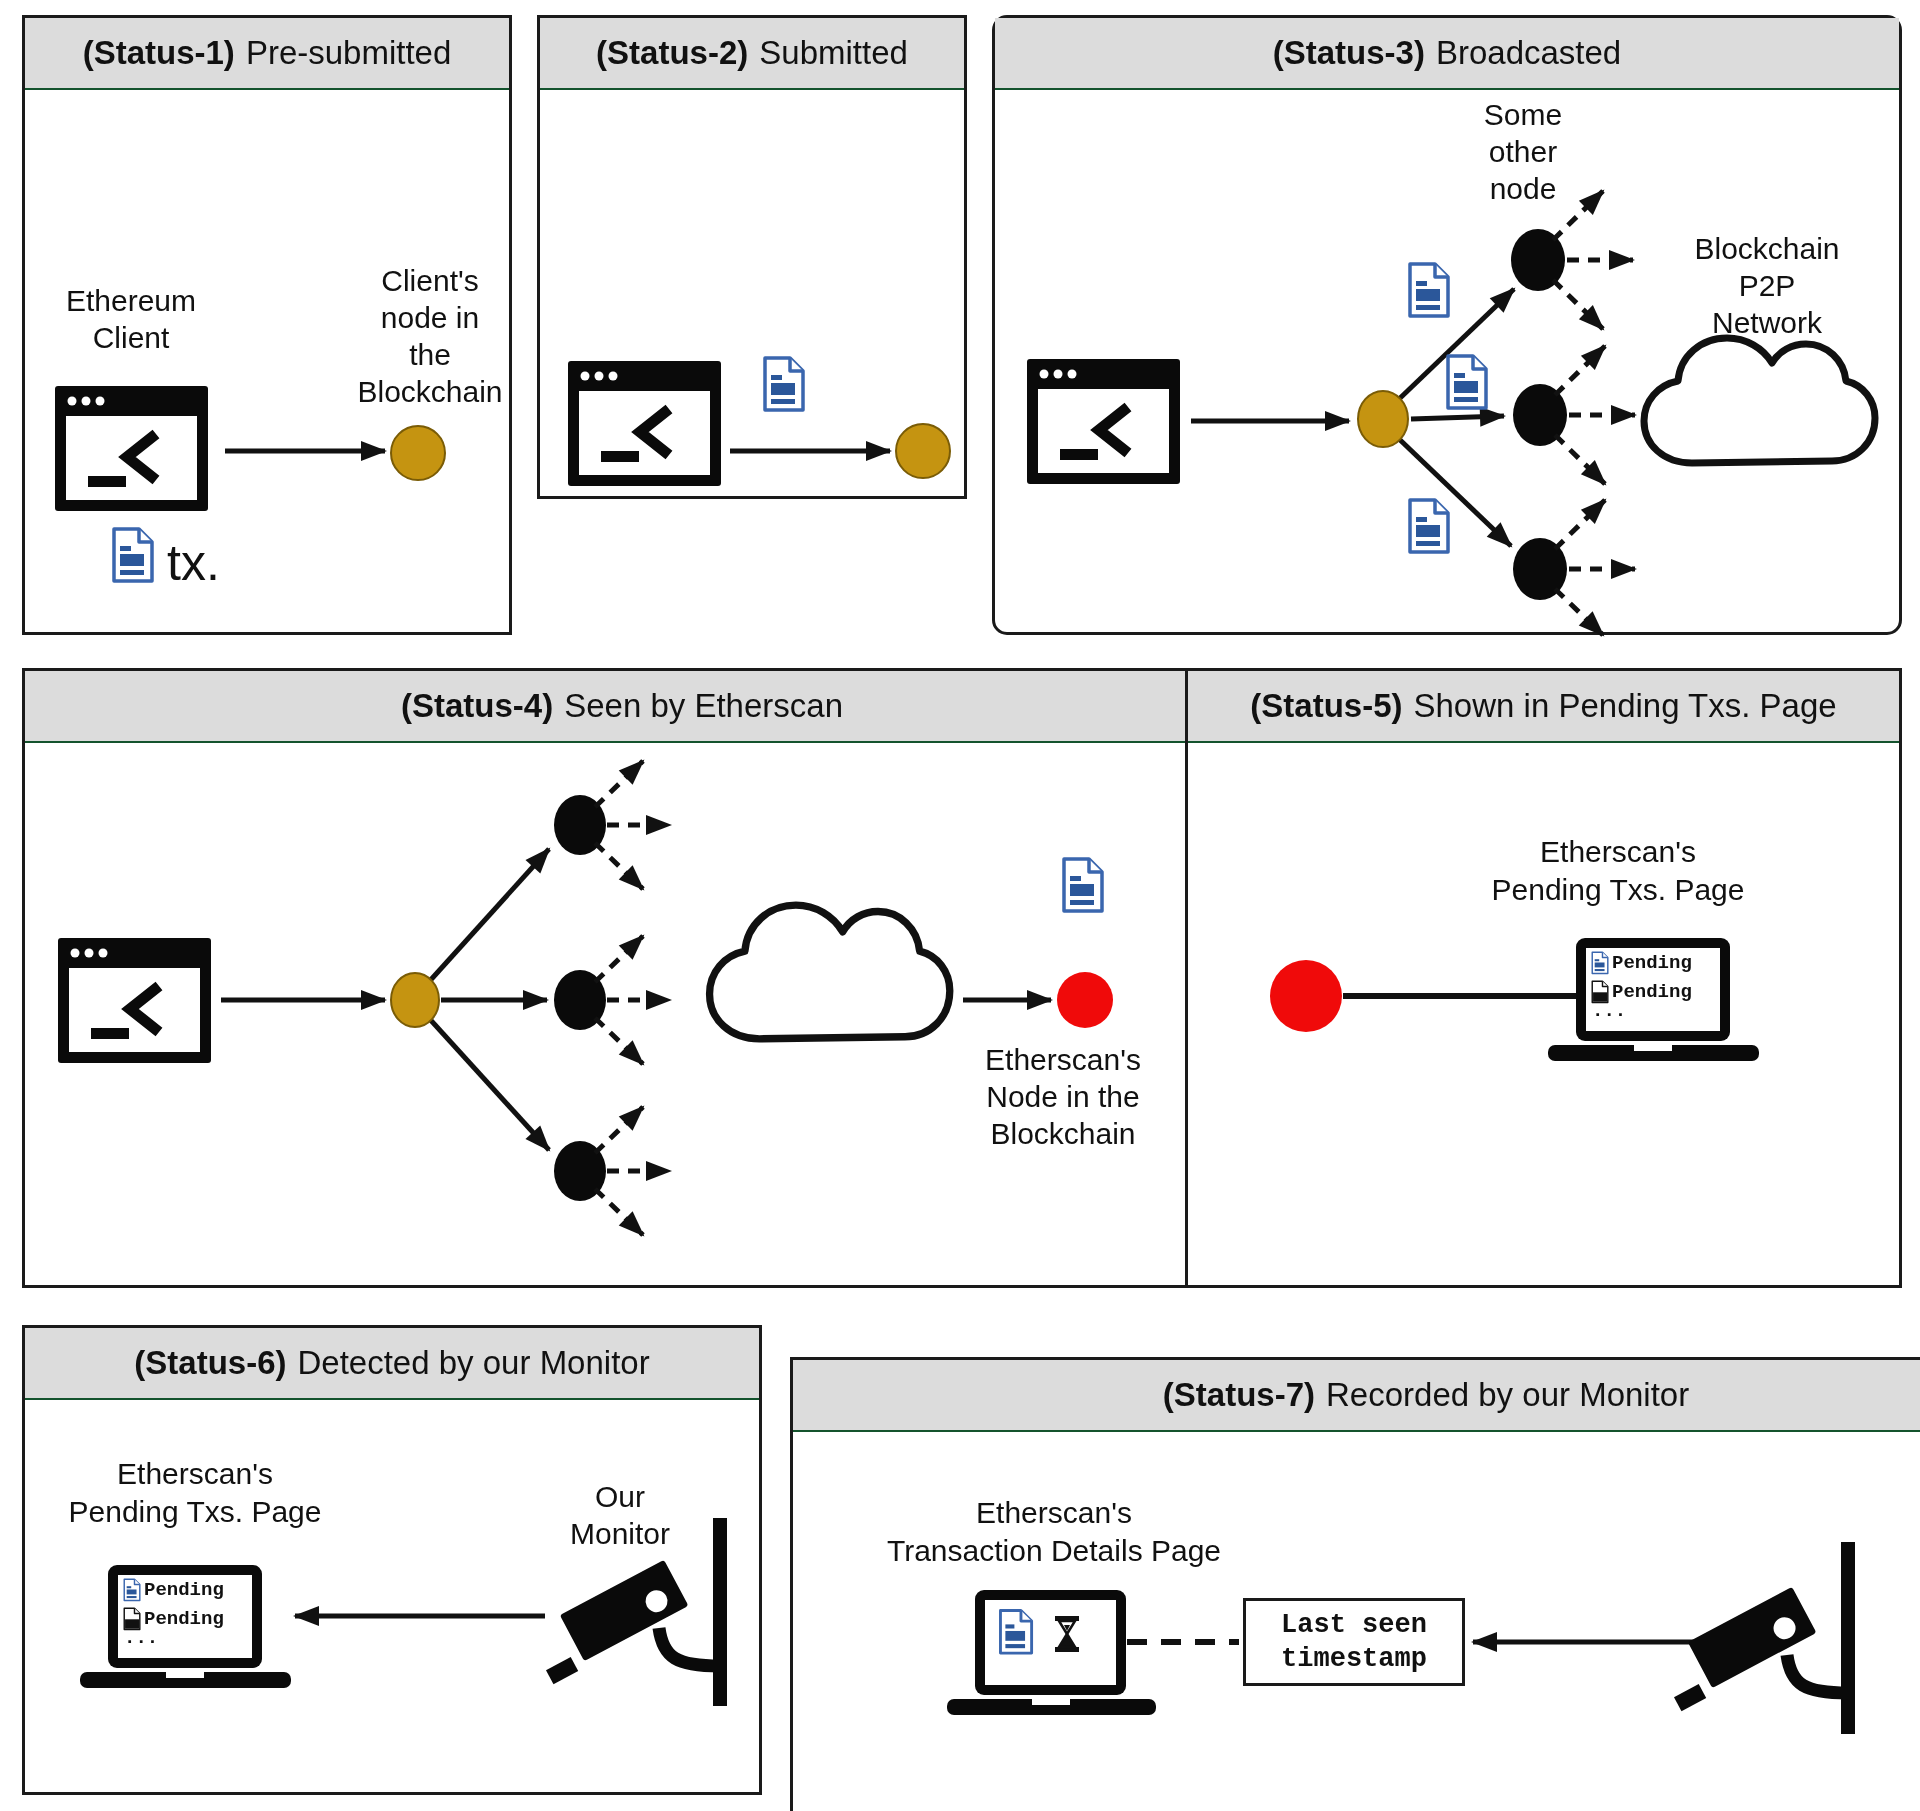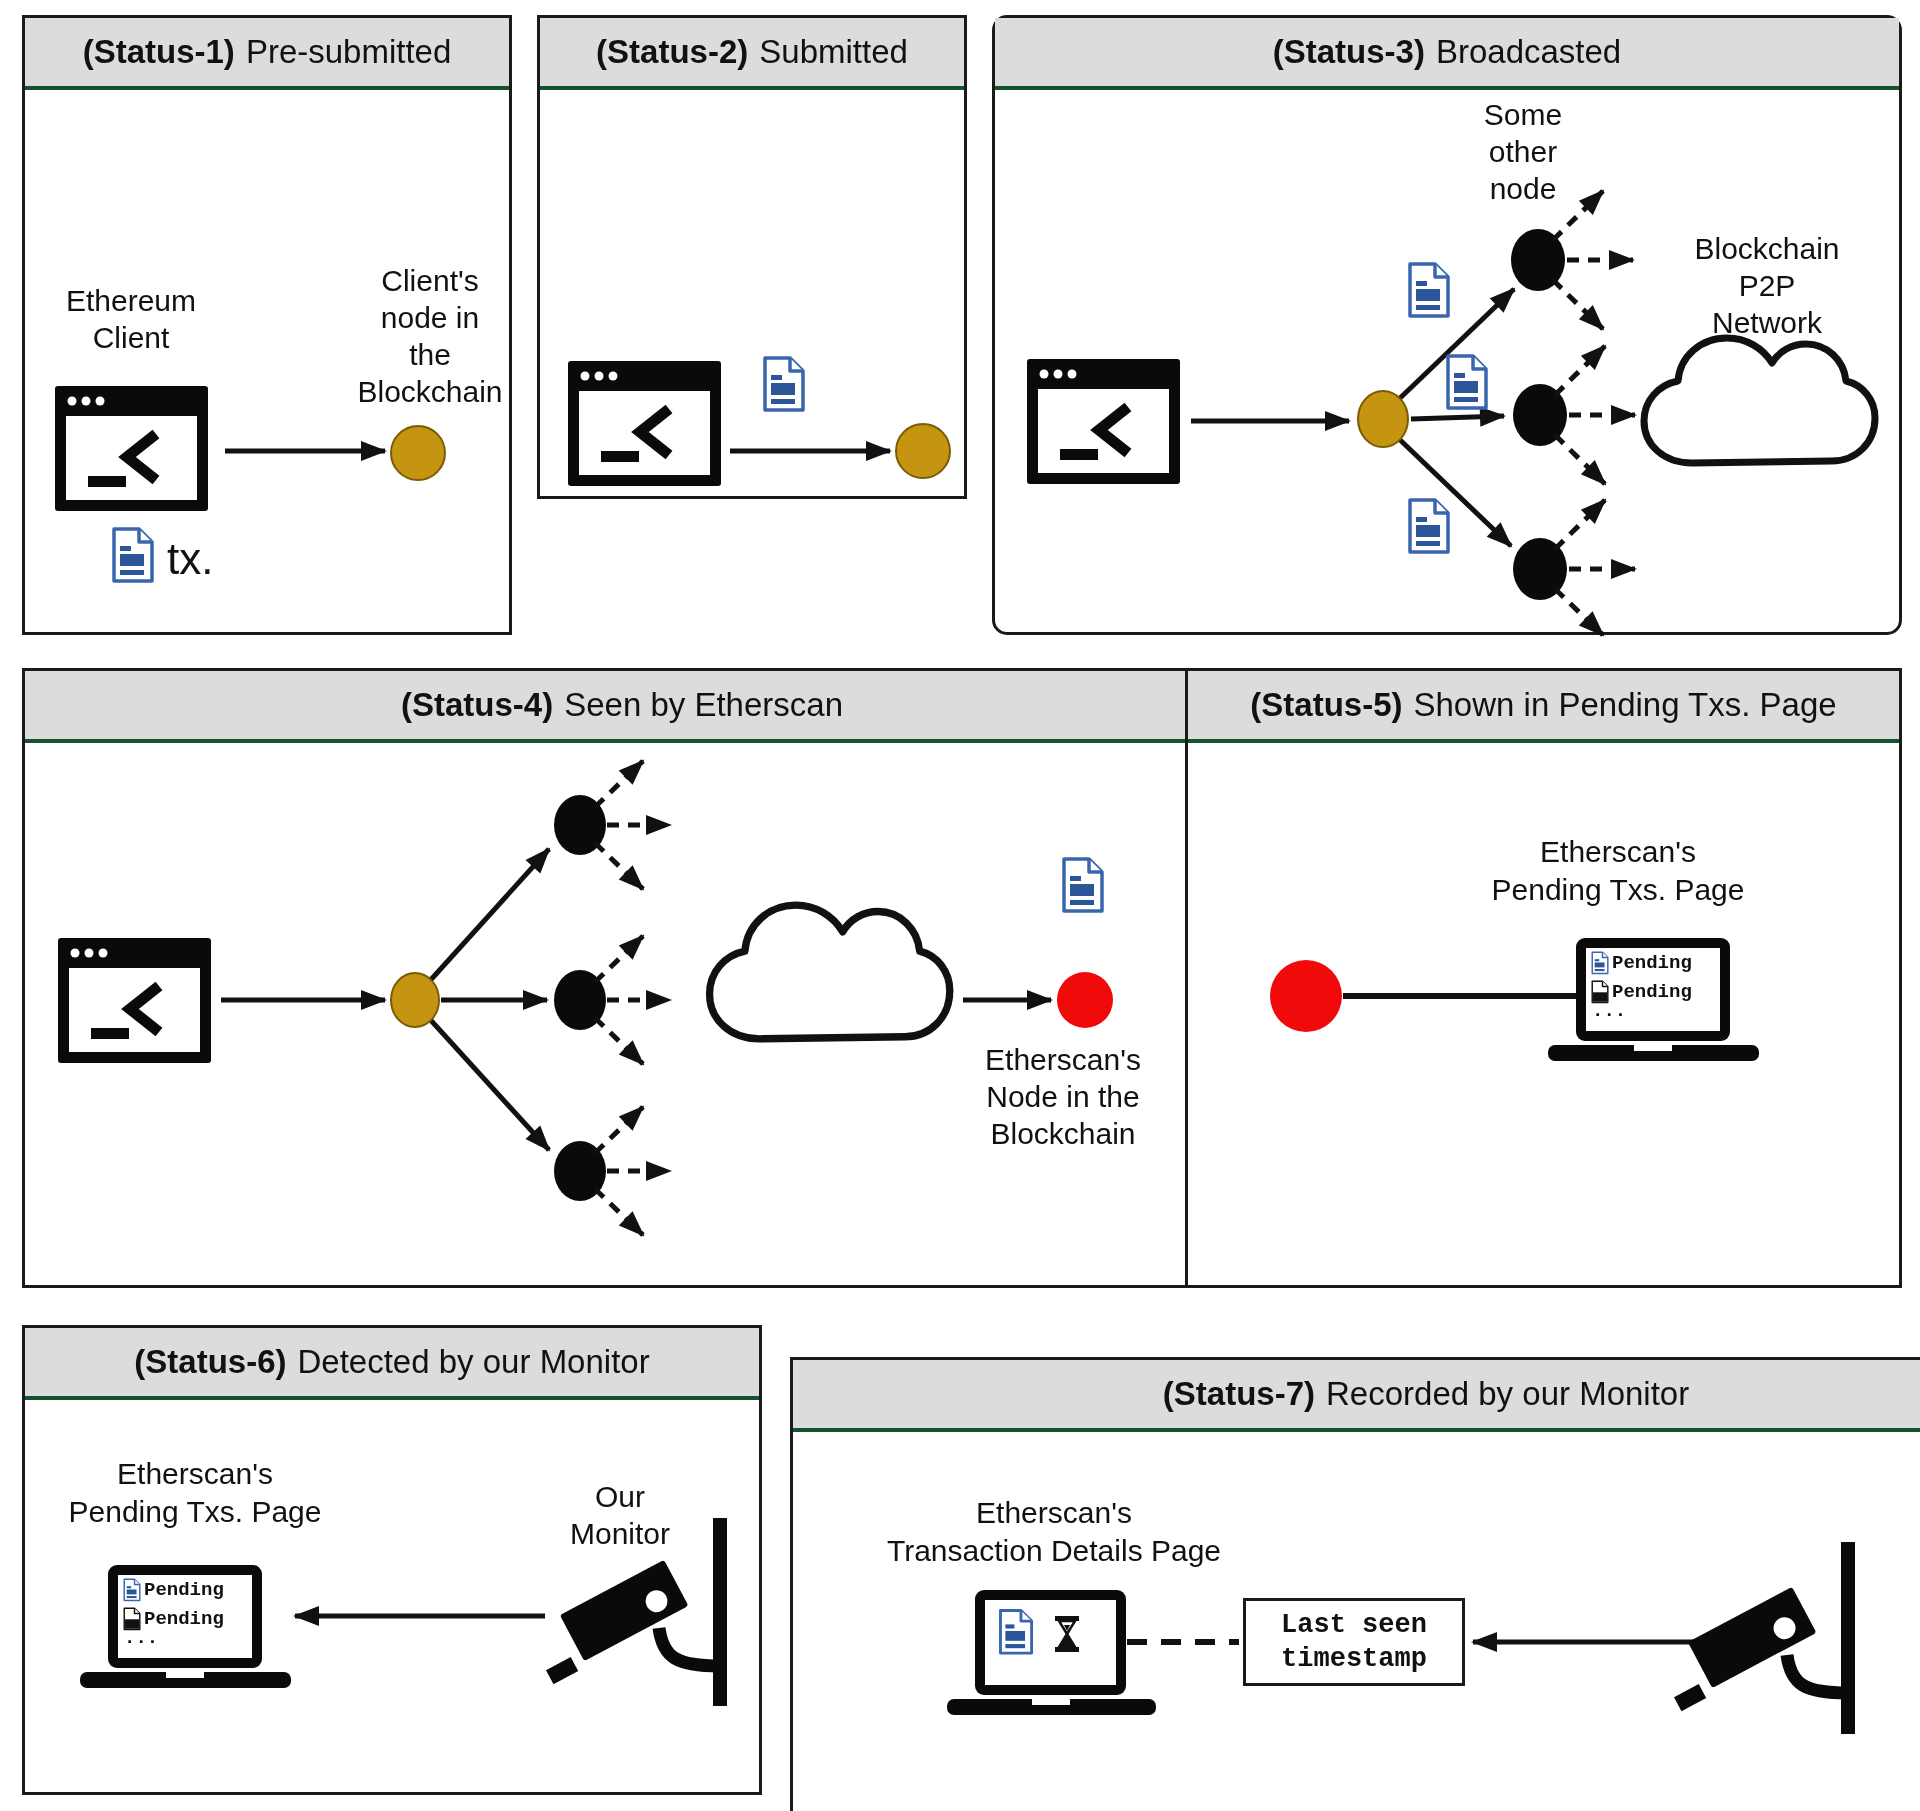--- a/index.html
+++ b/index.html
@@ -1,24 +1,24 @@
 <!DOCTYPE html>
 <html style="--header-bg: #dcdcdc; --gold-node: #c59411; --red-node: #f00a0a; --black-node: #0a0a0a; --doc-blue-stroke: #3a66ae; --doc-blue-fill: #2b579a;"><head>
 <meta charset="utf-8">
 <style>
   html,body{margin:0;padding:0;background:#fff;}
   body{width:1920px;height:1811px;position:relative;font-family:"Liberation Sans",sans-serif;color:#111;}
   .panel{position:absolute;border:3px solid #1a1a1a;background:#fff;box-sizing:border-box;}
-  .phead{height:72px;background:var(--header-bg,#dcdcdc);border-bottom:4px solid #14532d;display:flex;align-items:center;justify-content:center;font-size:33px;box-sizing:border-box;}
+  .phead{height:72px;background:var(--header-bg,#dcdcdc);border-bottom:2px solid #14532d;display:flex;align-items:center;justify-content:center;font-size:33px;box-sizing:border-box;}
   .phead .tag{font-weight:bold;}
   .phead .ttl{margin-left:11px;}
   .pbody{position:relative;width:100%;height:calc(100% - 72px);}
   .pbody > svg{position:absolute;left:0;top:0;overflow:visible;}
   .lbl{position:absolute;white-space:pre-line;text-align:center;font-size:30px;line-height:37px;transform:translateX(-50%);color:#111;}
-  .lbl-left{position:absolute;font-size:44px;color:#111;}
+  .lbl-left{position:absolute;font-size:50px;color:#111;}
   .mono{font-family:"Liberation Mono","DejaVu Sans Mono",monospace;font-weight:bold;}
   .scr-row{position:absolute;font-size:19px;line-height:21px;color:#111;}
   .ts-box{position:absolute;border:3px solid #1a1a1a;background:#fff;display:flex;align-items:center;justify-content:center;text-align:center;white-space:pre-line;font-size:27px;line-height:34px;box-sizing:border-box;}
   .arrow{stroke:#111;stroke-width:5;fill:none;}
   .arrow-thick{stroke:#111;stroke-width:6;fill:none;}
   .dashed{stroke-dasharray:12 9;}
   .dashed-long{stroke-dasharray:20 14;}
   .node-gold{fill:var(--gold-node,#c59411);stroke:#7a5c06;stroke-width:2;}
   .node-black{fill:#0a0a0a;}
   .node-red{fill:var(--red-node,#f00a0a);}

